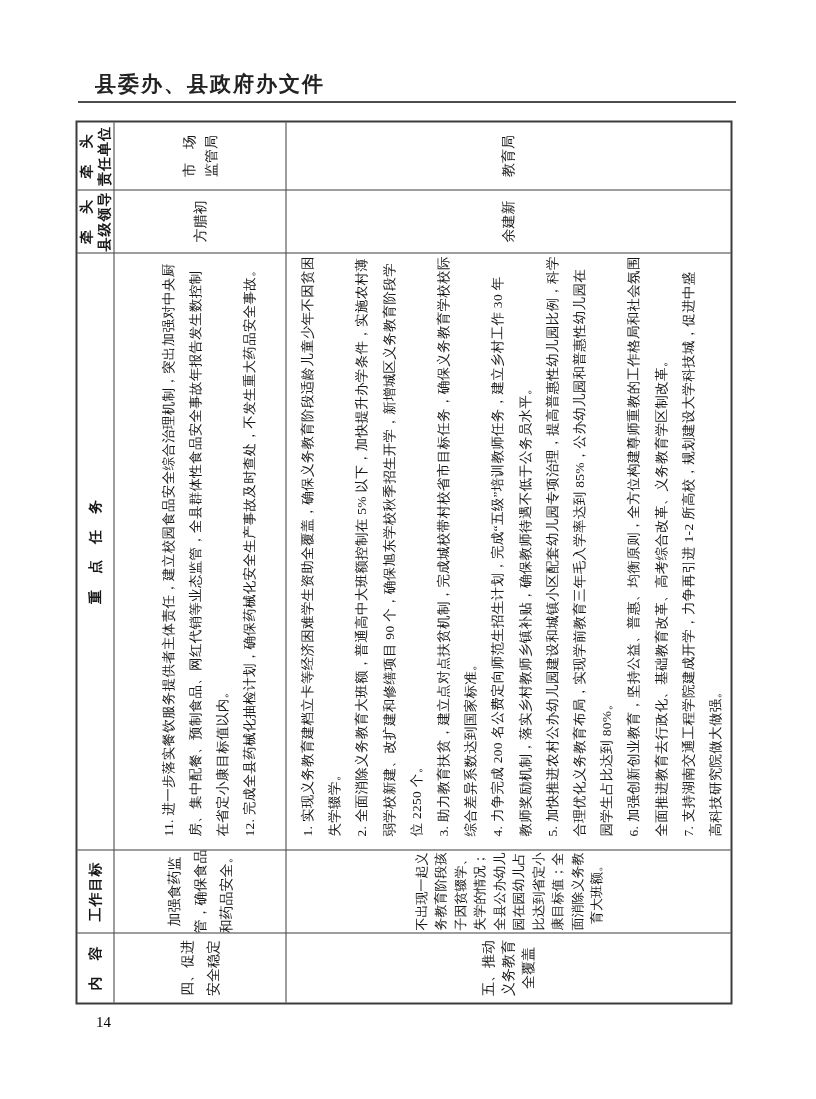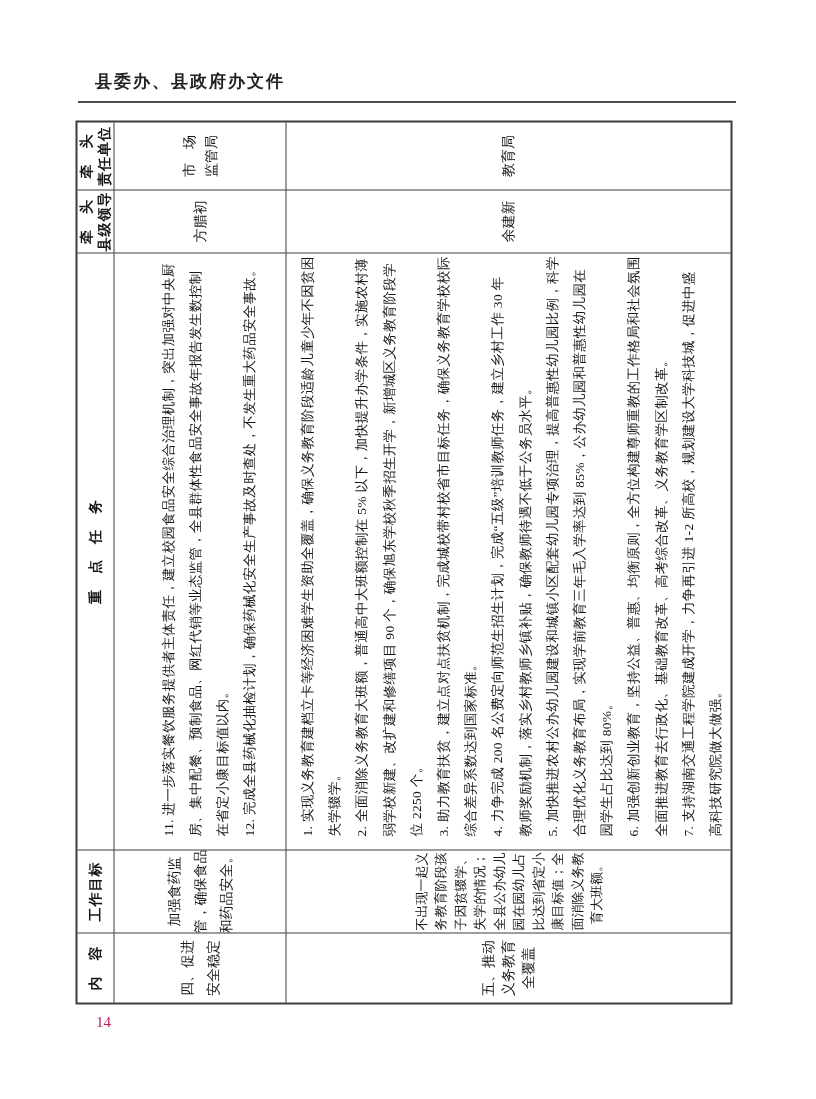--- a/index.html
+++ b/index.html
@@ -4,27 +4,27 @@
 <style>
   html,body{margin:0;padding:0;}
   body{
     width:816px;height:1099px;position:relative;overflow:hidden;
     background:#ffffff;color:#161616;
     font-family:"Liberation Serif", serif;
   }
   .doc-header{
     position:absolute;left:95px;top:70px;
     font-family:"Liberation Sans", sans-serif;
-    font-weight:bold;font-size:17px;letter-spacing:2px;color:#222;
+    font-weight:bold;font-size:21px;letter-spacing:2px;color:#222;
   }
   .doc-header-rule{
     position:absolute;left:78px;top:101px;width:658px;height:2px;background:#4d4d4d;
   }
   .page-number{
-    position:absolute;left:96px;top:1014px;font-size:15px;color:#be185d;
+    position:absolute;left:96px;top:1014px;font-size:15px;color:#000000;
     font-family:"Liberation Serif", serif;
   }
   
   .rotated-table{
     position:absolute;left:-38px;top:234px;width:884px;height:657px;
     transform:rotate(-90deg);
     box-sizing:border-box;border:2px solid #3c3c3c;
     display:grid;
     grid-template-columns:70px 83px 597px 63px 67px;
     grid-template-rows:37px 172px 444px;

